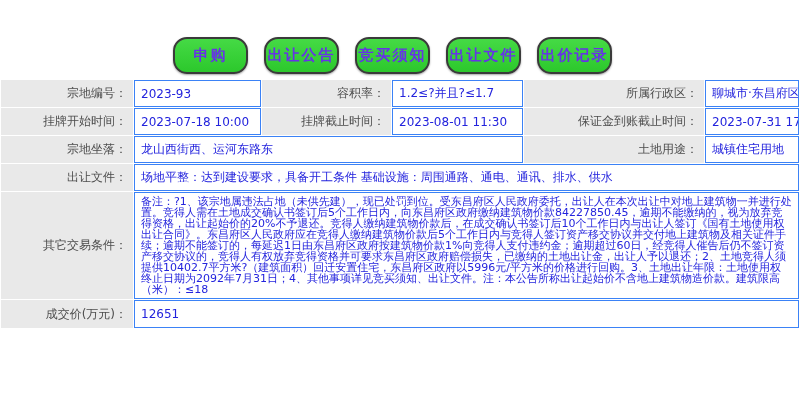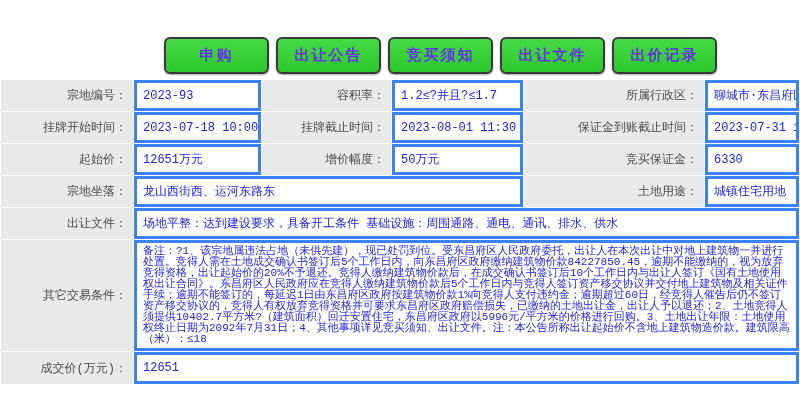--- a/index.html
+++ b/index.html
@@ -10,58 +10,58 @@
     background: #ffffff;
     overflow: hidden;
     font-family: "DejaVu Sans", "Liberation Sans", sans-serif;
   }
   .toolbar {
     margin: 37px 0 0 164px;
     display: flex;
     gap: 7px;
   }
   .btn {
-    width: 105px;
+    width: 75px;
     height: 37px;
     border: 2px solid #3a3a3a;
-    border-radius: 6px;
+    border-radius: 14px;
     background: linear-gradient(#45da45, #2cc82c);
     color: #6633e6;
     font-size: 15px;
     font-weight: bold;
     letter-spacing: 2px;
     cursor: pointer;
     font-family: "DejaVu Sans", "Liberation Sans", sans-serif;
     box-shadow: 0 1px 2px rgba(0,0,0,0.35);
     padding: 0;
+    margin-left: 9px;
   }
   table.info {
     margin-top: 5px;
     width: 800px;
     table-layout: fixed;
     border-collapse: separate;
     border-spacing: 1px;
     font-size: 12px;
-    font-family: Liberation Mono, monospace;
   }
   td {
     padding: 0 6px;
     height: 23px;
     vertical-align: middle;
     overflow: hidden;
   }
   td.label {
     background: #e9e9e9;
     color: #4d4d4d;
     text-align: right;
     white-space: nowrap;
   }
   td.value {
     background: #ffffff;
-    border: 3px solid #3b82f6;
+    border: 1px solid #3b82f6;
     color: #2323dd;
     text-align: left;
     white-space: nowrap;
   }
   td.value.wrap {
     white-space: normal;
     margin-top: 12px;
   }
   td.remark {
     font-size: 11px;
@@ -106,28 +106,20 @@
 
   <tr class="tall">
     <td class="label">挂牌开始时间：</td>
     <td class="value">2023-07-18 10:00</td>
     <td class="label">挂牌截止时间：</td>
     <td class="value">2023-08-01 11:30</td>
     <td class="label">保证金到账截止时间：</td>
     <td class="value">2023-07-31 17:00</td>
   </tr>
 
-  <tr class="tall">
-    <td class="label">起始价：</td>
-    <td class="value">12651万元</td>
-    <td class="label">增价幅度：</td>
-    <td class="value">50万元</td>
-    <td class="label">竞买保证金：</td>
-    <td class="value">6330</td>
-  </tr>
 
   <tr class="tall">
     <td class="label">宗地坐落：</td>
     <td class="value" colspan="3">龙山西街西、运河东路东</td>
     <td class="label">土地用途：</td>
     <td class="value">城镇住宅用地</td>
   </tr>
 
 
   <tr class="tall">

